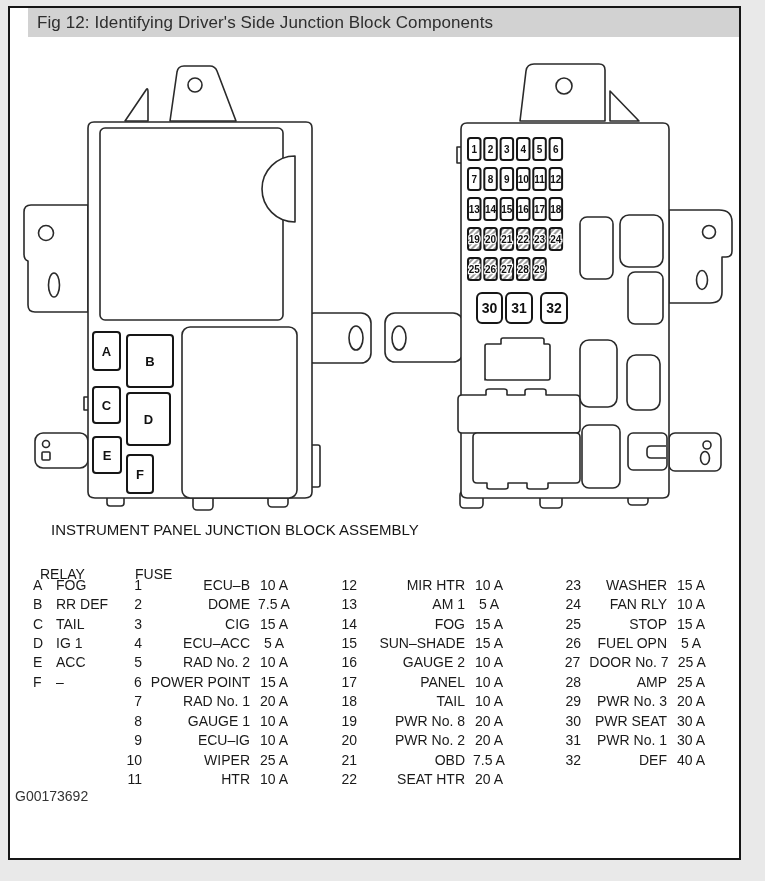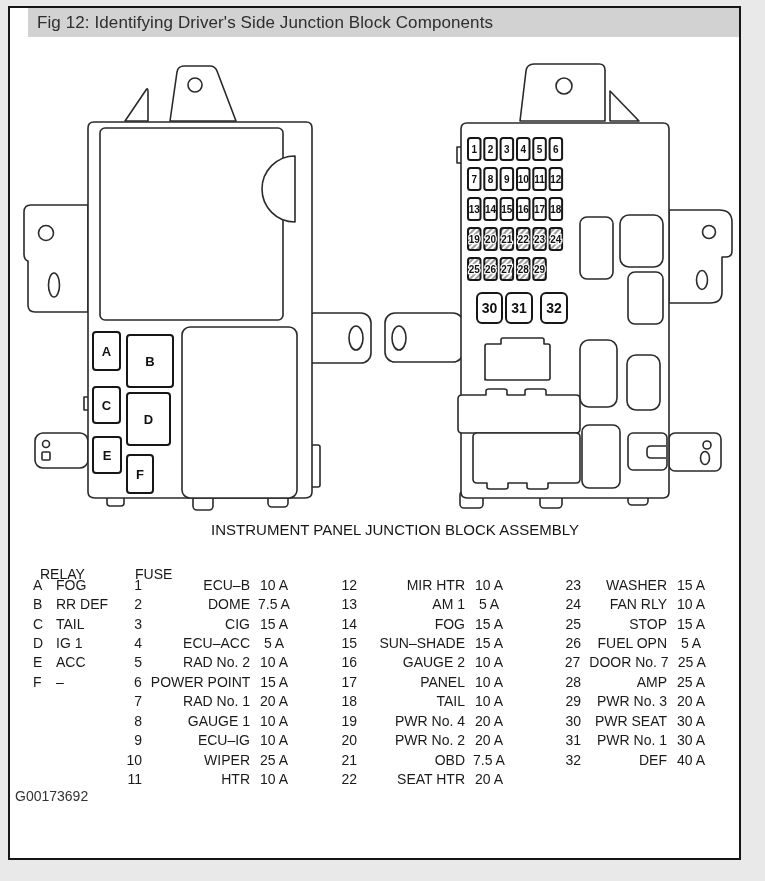--- a/index.html
+++ b/index.html
@@ -10,21 +10,21 @@
   .titlebar span{font-size:17px;color:#2e2e2e;letter-spacing:.1px;}
   svg.diagrams{position:absolute;left:-2px;top:47px;}
   .line{fill:#fff;stroke:#2a2a2a;stroke-width:1.6;stroke-linejoin:round;stroke-linecap:round;}
   .noline{fill:none;stroke:#2a2a2a;stroke-width:1.6;stroke-linejoin:round;}
   .fuse-slot{fill:#fff;stroke:#161616;stroke-width:2;}
   .fuse-slot.hatched{fill:url(#hatch);}
   .fuse-num{font:bold 10px "Liberation Sans",sans-serif;fill:#111;}
   .fuse-num.on-hatch{paint-order:stroke;stroke:#fff;stroke-width:2.4px;}
   .fuse-num-large{font:bold 14px "Liberation Sans",sans-serif;fill:#111;}
   .relay-label{font:bold 13px "Liberation Sans",sans-serif;fill:#111;}
-  .caption{position:absolute;left:41px;right:0;top:513px;text-align:center;font-size:15px;color:#161616;}
+  .caption{position:absolute;left:41px;right:0;top:513px;text-align:left;font-size:15px;color:#161616;}
   .tbl-hdr{position:absolute;font-size:14px;color:#161616;margin-top:19px;}
   .hdr-relay{left:30px;top:539px;}
   .hdr-fuse{left:125px;top:539px;}
   .col{position:absolute;font-size:14px;}
   .row{height:19.45px;display:flex;align-items:center;white-space:nowrap;}
   .relay-col{left:23px;top:567px;width:90px;}
   .rid{width:16px;}
   .rname{margin-left:7px;}
   .fuse-col{top:567px;}
   .c1{left:110px;width:178px;}
@@ -356,21 +356,21 @@
         </div>
 
         <div class="row">
           <span class="fnum">18</span>
           <span class="fname">TAIL</span>
           <span class="famp">10 A</span>
         </div>
 
         <div class="row">
           <span class="fnum">19</span>
-          <span class="fname">PWR No. 4</span>
+          <span class="fname">PWR No. 8</span>
           <span class="famp">20 A</span>
         </div>
 
         <div class="row">
           <span class="fnum">20</span>
           <span class="fname">PWR No. 2</span>
           <span class="famp">20 A</span>
         </div>
 
         <div class="row">

